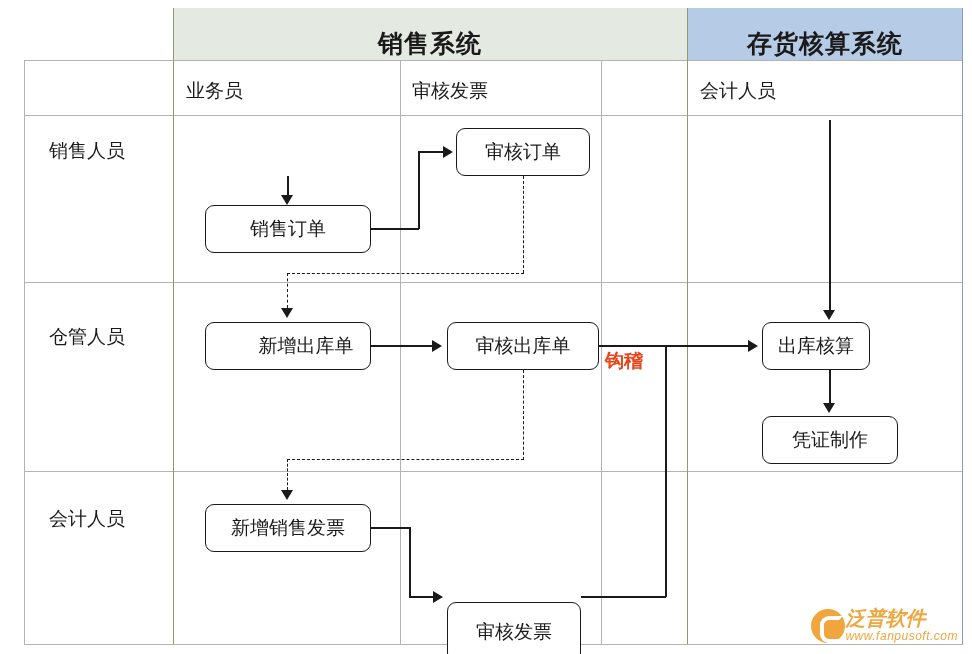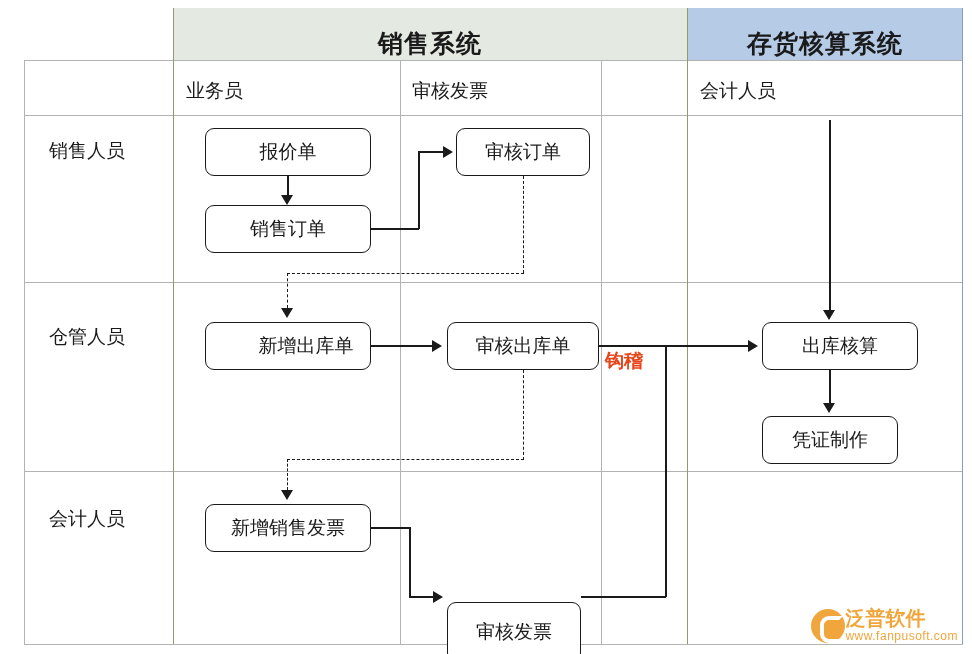--- a/index.html
+++ b/index.html
@@ -124,20 +124,21 @@
     font-weight: bold;
     font-size: 19px;
   }
   
   .wm {
     position: absolute;
     right: 14px;
     bottom: 10px;
     display: flex;
     align-items: center;
+    font-style: italic;
   }
   .wm-mark {
     width: 34px; height: 34px;
     border-radius: 50%;
     background: #f0a63c;
     position: relative;
   }
   .wm-mark::after {
     content: "";
     position: absolute;
@@ -189,37 +190,34 @@
   <div class="vline vline-blue" style="left:962px; top:8px; height:636px;"></div>
 
   <div class="col-head" style="left:186px; width:200px;">业务员</div>
   <div class="col-head" style="left:412px; width:180px;">审核发票</div>
   <div class="col-head" style="left:700px; width:250px;">会计人员</div>
 
   <div class="row-label" style="top:138px;">销售人员</div>
   <div class="row-label" style="top:324px;">仓管人员</div>
   <div class="row-label" style="top:506px;">会计人员</div>
 
-  <div class="node" style="left:205px; top:128px; width:166px; height:48px;">
-    <span>报价单</span>
-  </div>
   <div class="node" style="left:205px; top:205px; width:166px; height:48px;">
     <span>销售订单</span>
   </div>
   <div class="node" style="left:456px; top:128px; width:134px; height:48px;">
     <span>审核订单</span>
   </div>
 
   <div class="node" style="left:205px; top:322px; width:166px; height:48px;padding-left:36px;">
     <span>新增出库单</span>
   </div>
   <div class="node" style="left:447px; top:322px; width:152px; height:48px;">
     <span>审核出库单</span>
   </div>
-  <div class="node" style="left:762px; top:322px; width:156px; height:48px;">
+  <div class="node" style="left:762px; top:322px; width:108px; height:48px;">
     <span>出库核算</span>
   </div>
   <div class="node" style="left:762px; top:416px; width:136px; height:48px;">
     <span>凭证制作</span>
   </div>
 
   <div class="node" style="left:205px; top:504px; width:166px; height:48px;">
     <span>新增销售发票</span>
   </div>
   <div class="node" style="left:447px; top:602px; width:134px; height:60px;">

